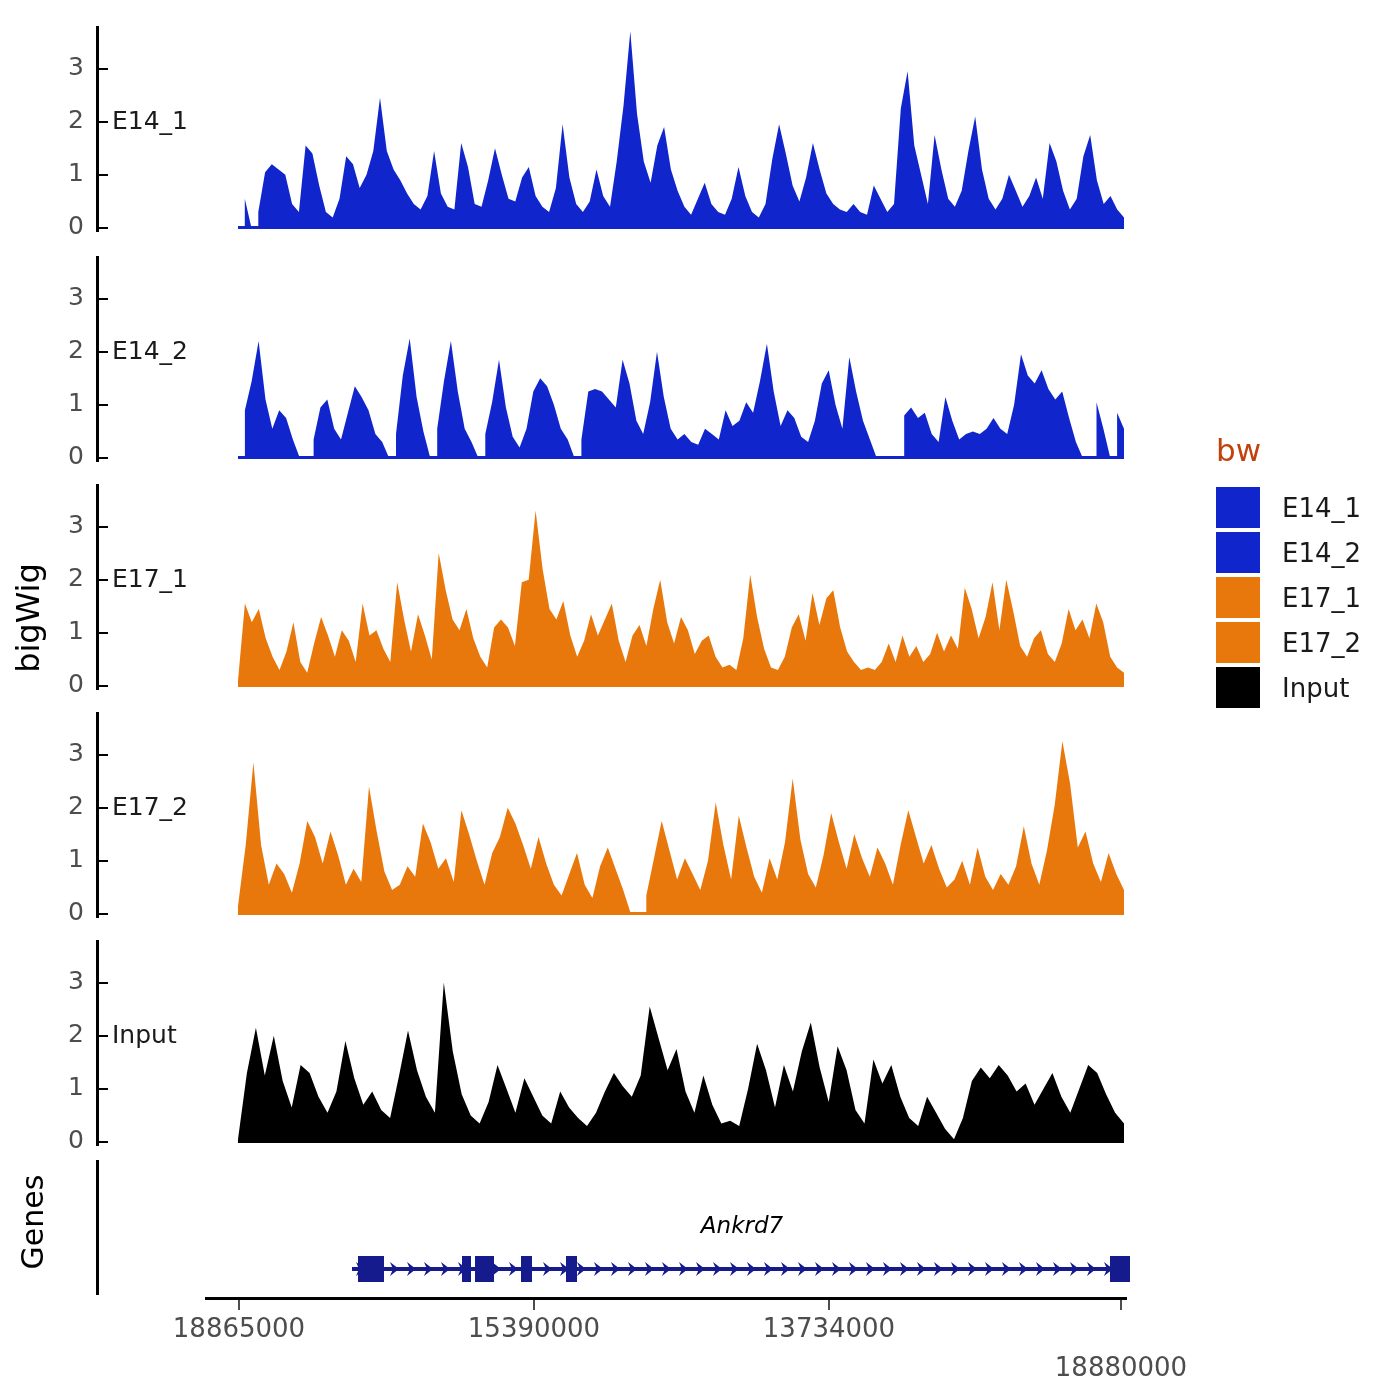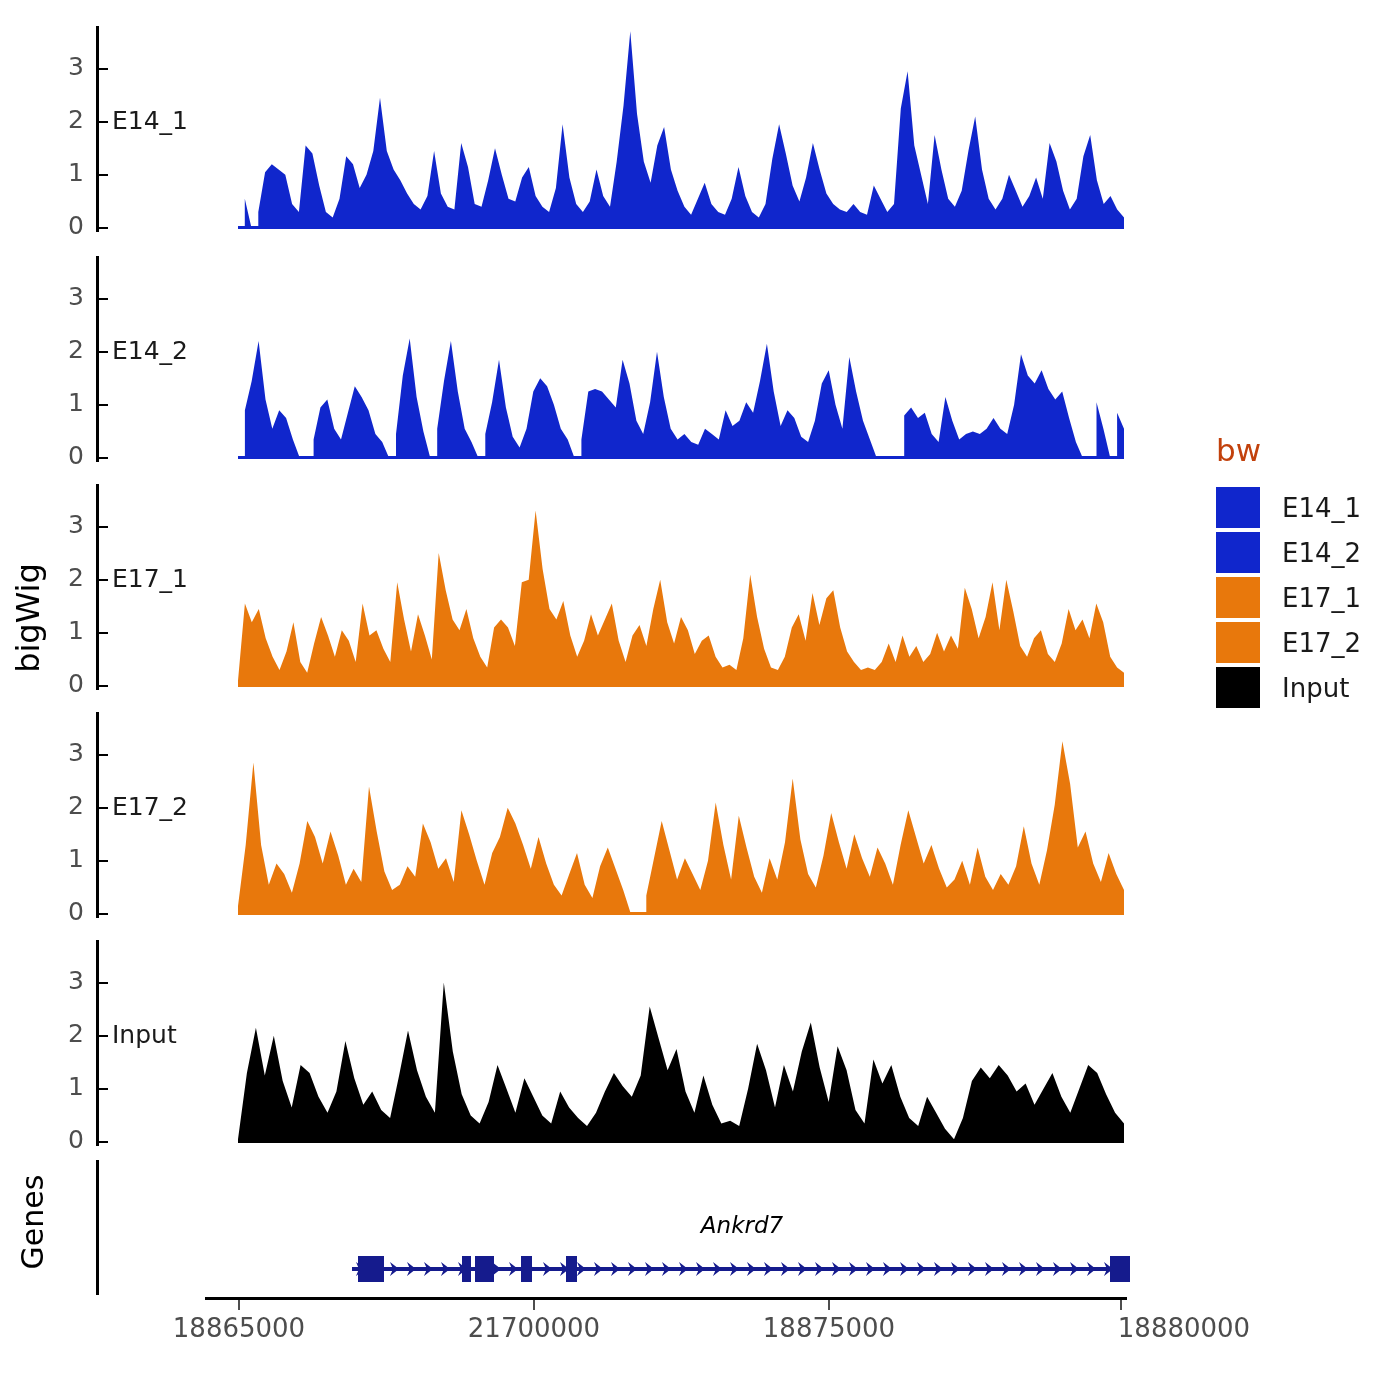--- a/index.html
+++ b/index.html
@@ -229,25 +229,25 @@
         <rect x="566" y="96" width="11" height="26" fill="#151B8D"></rect>
         <rect x="1110" y="96" width="20" height="26" fill="#151B8D"></rect>
       </svg>
   </div>
 
   <div id="xaxis-line"></div>
   <div id="xticks">
       <div class="xtick" style="left: 238px;"></div>
       <div class="xtick-label" style="left: 239px;">18865000</div>
       <div class="xtick" style="left: 533px;"></div>
-      <div class="xtick-label" style="left: 534px;">21700000</div>
+      <div class="xtick-label" style="left: 534px;">15390000</div>
       <div class="xtick" style="left: 828px;"></div>
-      <div class="xtick-label" style="left: 829px;">18875000</div>
+      <div class="xtick-label" style="left: 829px;">13734000</div>
       <div class="xtick" style="left: 1120px;"></div>
-      <div class="xtick-label" style="left: 1184px;">18880000</div>
+      <div class="xtick-label" style="left: 1121px; margin-top: 39px;">18880000</div>
     </div>
 
   <div id="legend">
     <div id="legend-title">bw</div>
     <div id="legend-items">
         <div class="legend-row">
           <div class="legend-key" style="background: rgb(16, 38, 204);"></div>
           <div class="legend-label">E14_1</div>
         </div>
         <div class="legend-row">

